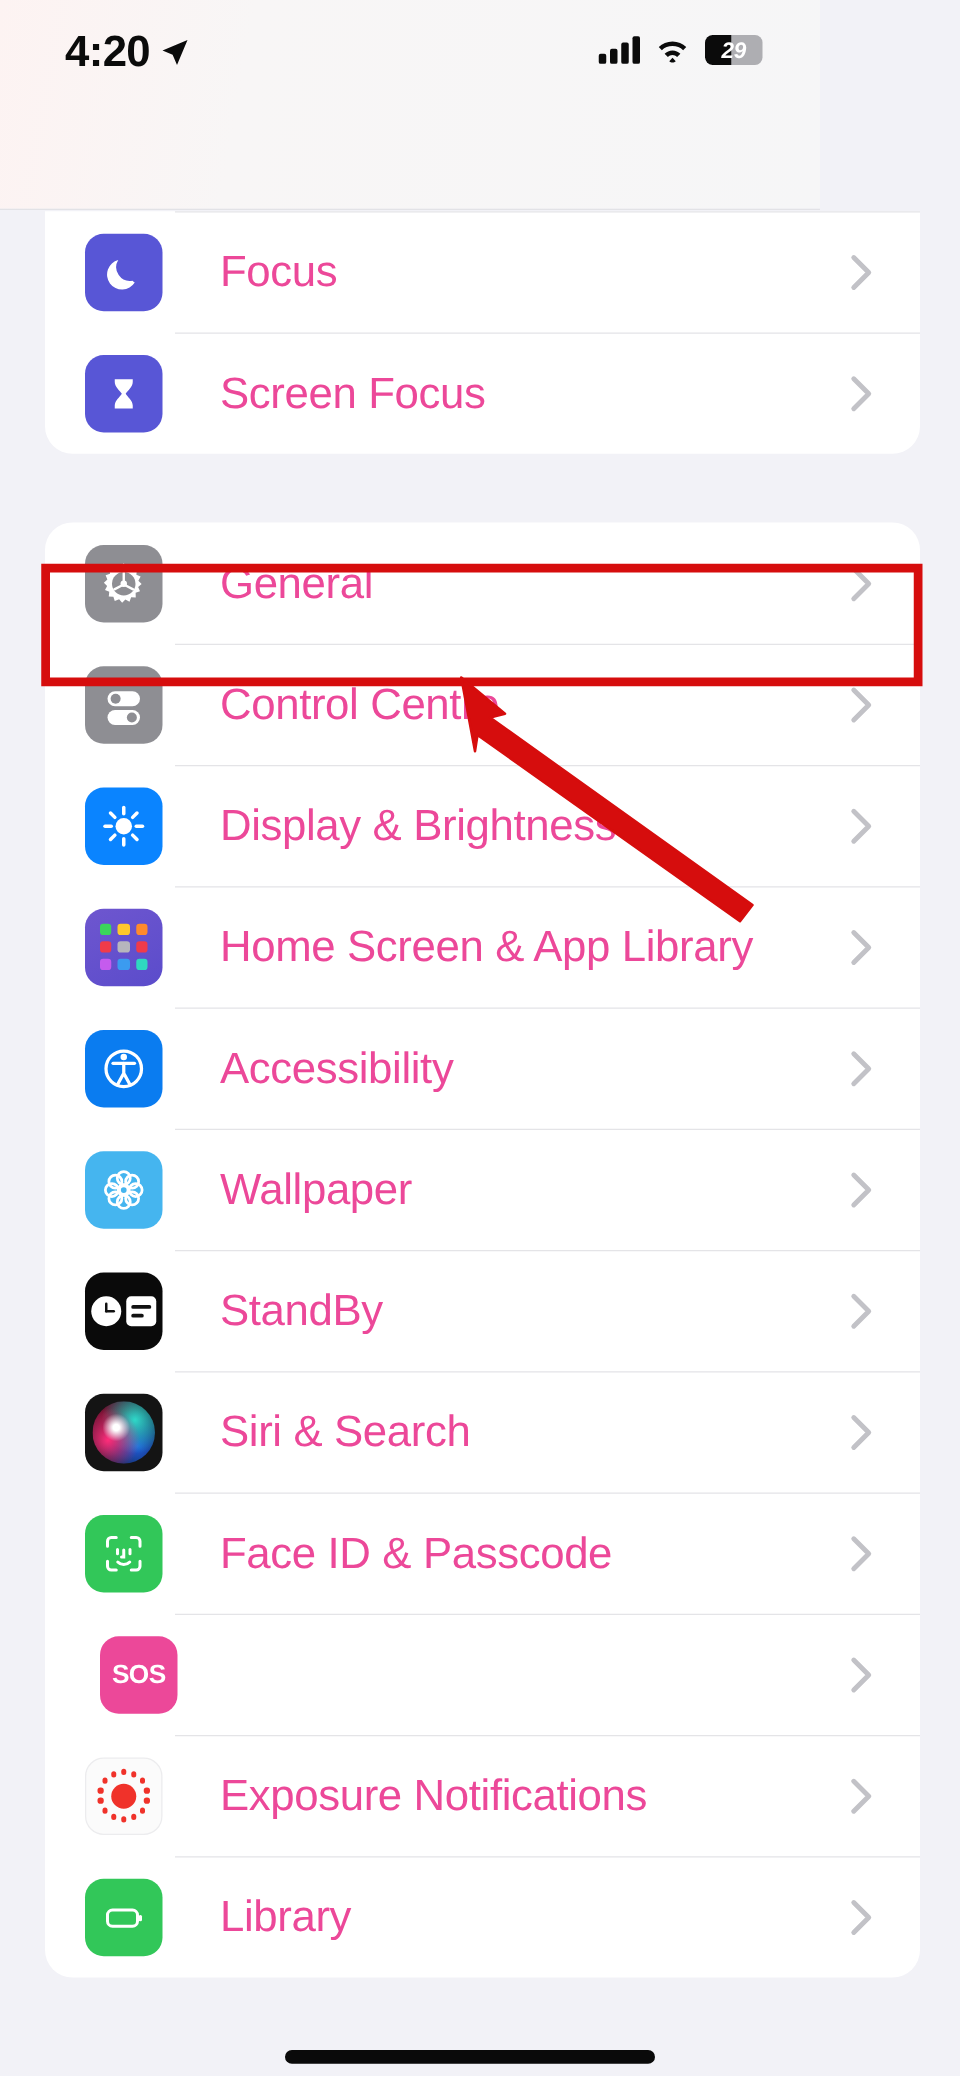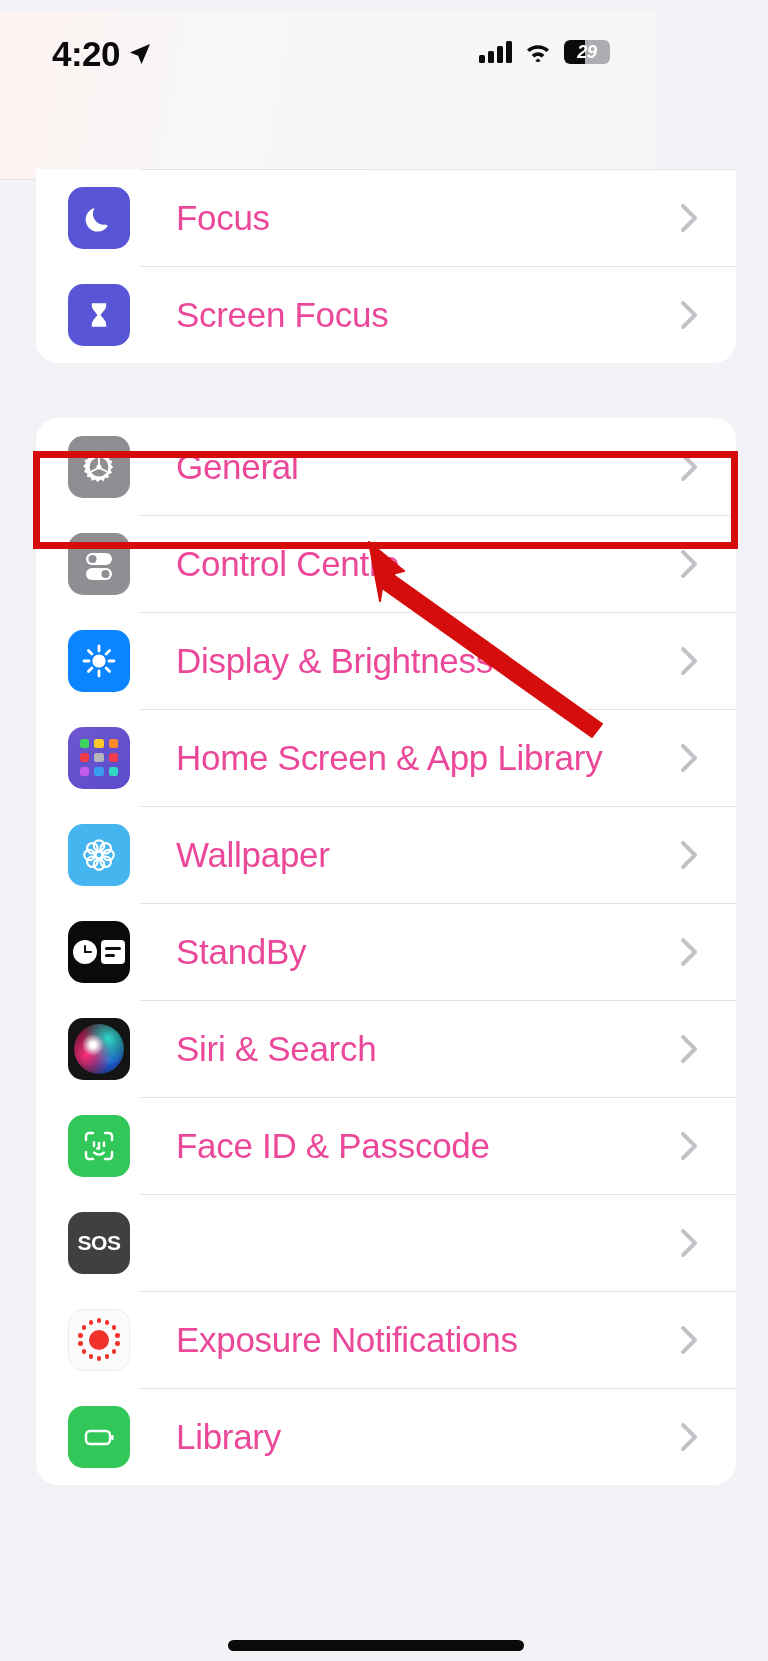--- a/index.html
+++ b/index.html
@@ -11,21 +11,21 @@
   }
   #screen {
     position: relative;
     width: 768px; height: 1661px;
     background: #f2f2f7;
     overflow: hidden;
   }
 
   
   #statusbar {
-    position: absolute; top: 12px; left: 0;
+    position: absolute; top: 0; left: 0;
     width: 656px; height: 168px;
     background: linear-gradient(100deg,#fdf3f2 0%,#f8f6f6 30%,#f6f6f7 100%);
     border-bottom: 1px solid #e2e2e6;
   }
   #sb-left {
     position: absolute; left: 52px; top: 22px;
     display: flex; align-items: center; gap: 8px;
   }
   #sb-time {
     font-size: 35px; font-weight: bold; color: #0b0b0b;
@@ -116,21 +116,21 @@
   .ic-screen { background:#5856d6; }
   .ic-general{ background:#8e8e93; }
   .ic-control{ background:#8e8e93; }
   .ic-display{ background:#0a84ff; }
   .ic-home   { background:linear-gradient(150deg,#6e56cf 0%,#5b4ccb 100%); }
   .ic-access { background:#0a7cf0; }
   .ic-wall   { background:#45b5ef; }
   .ic-standby{ background:#0a0a0a; }
   .ic-siri   { background:#141414; }
   .ic-faceid { background:#32c759; }
-  .ic-sos    { background:#404040; }
+  .ic-sos    { background:#ec4899;margin-left:12px; }
   .ic-expose { background:#fbfbfb; border:1px solid #ececee; }
   .ic-batt   { background:#32c759; }
 
   
   .dotgrid { width: 38px; height: 38px; display: grid;
     grid-template-columns: repeat(3,1fr); grid-template-rows: repeat(3,1fr); gap: 5px; }
   .dotgrid span { border-radius: 2.5px; display:block; }
 
   
   .ring { position:relative; width:46px; height:46px; }
@@ -313,20 +313,34 @@
             <span style="background:#3b9bf0"></span>
             <span style="background:#2fd8c0"></span>
           </span>
         </span>
         <span class="row-label">Home Screen &amp; App Library</span>
         <svg class="chevron" viewBox="0 0 12 20">
           <path d="M2 2l8 8-8 8" fill="none" stroke="#c2c2c7" stroke-width="2.6" stroke-linecap="round" stroke-linejoin="round"></path>
         </svg>
       </div>
 
+      <div class="row">
+        <span class="app-icon ic-access">
+          <svg viewBox="0 0 44 44" width="44" height="44">
+            <circle cx="22" cy="22" r="14.2" fill="none" stroke="#fff" stroke-width="2.6"></circle>
+            <circle cx="22" cy="12.6" r="2.6" fill="#fff"></circle>
+            <path d="M13.4 17.6h17.2" stroke="#fff" stroke-width="2.6" stroke-linecap="round"></path>
+            <path d="M22 17.6v8m0 0l-4.6 8.4M22 25.6l4.6 8.4" stroke="#fff" stroke-width="2.6" stroke-linecap="round" fill="none"></path>
+          </svg>
+        </span>
+        <span class="row-label">Accessibility</span>
+        <svg class="chevron" viewBox="0 0 12 20">
+          <path d="M2 2l8 8-8 8" fill="none" stroke="#c2c2c7" stroke-width="2.6" stroke-linecap="round" stroke-linejoin="round"></path>
+        </svg>
+      </div>
 
       <div class="row">
         <span class="app-icon ic-wall">
           <svg viewBox="0 0 44 44" width="44" height="44">
             <g fill="none" stroke="#fff" stroke-width="2.2">
               <circle cx="22" cy="12.5" r="5.2"></circle>
               <circle cx="22" cy="31.5" r="5.2"></circle>
               <circle cx="12.5" cy="22" r="5.2"></circle>
               <circle cx="31.5" cy="22" r="5.2"></circle>
               <circle cx="15.3" cy="15.3" r="5.2"></circle>

